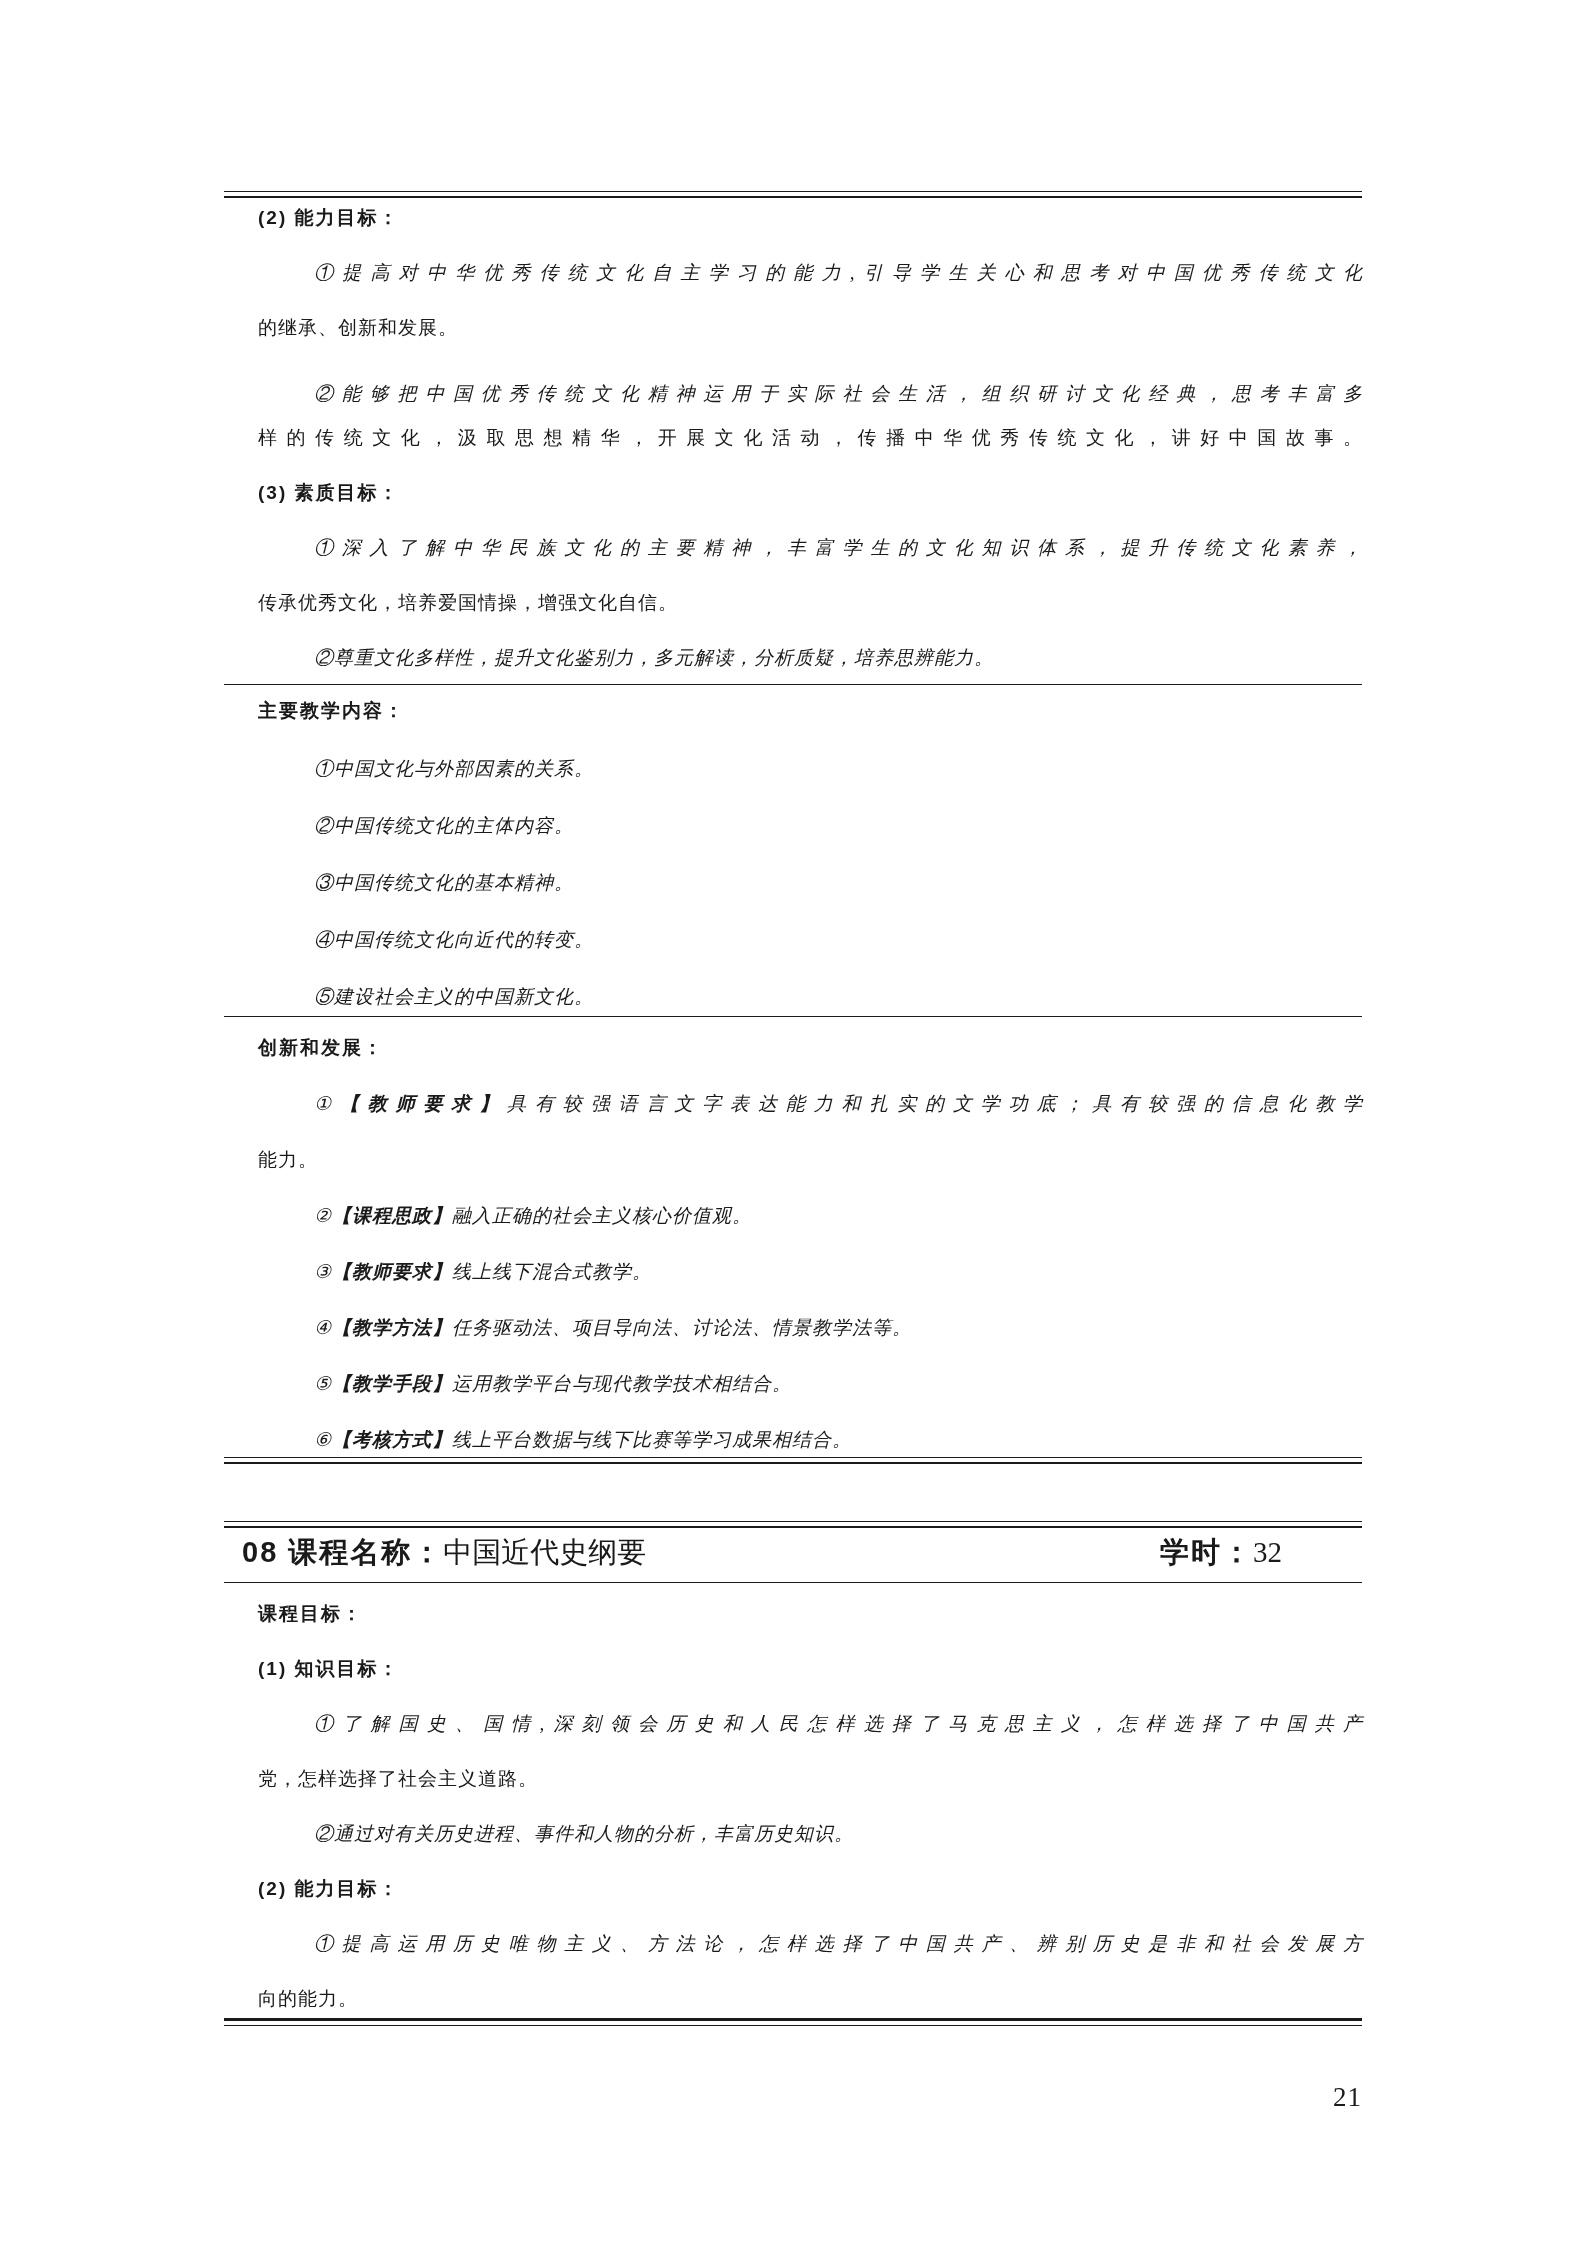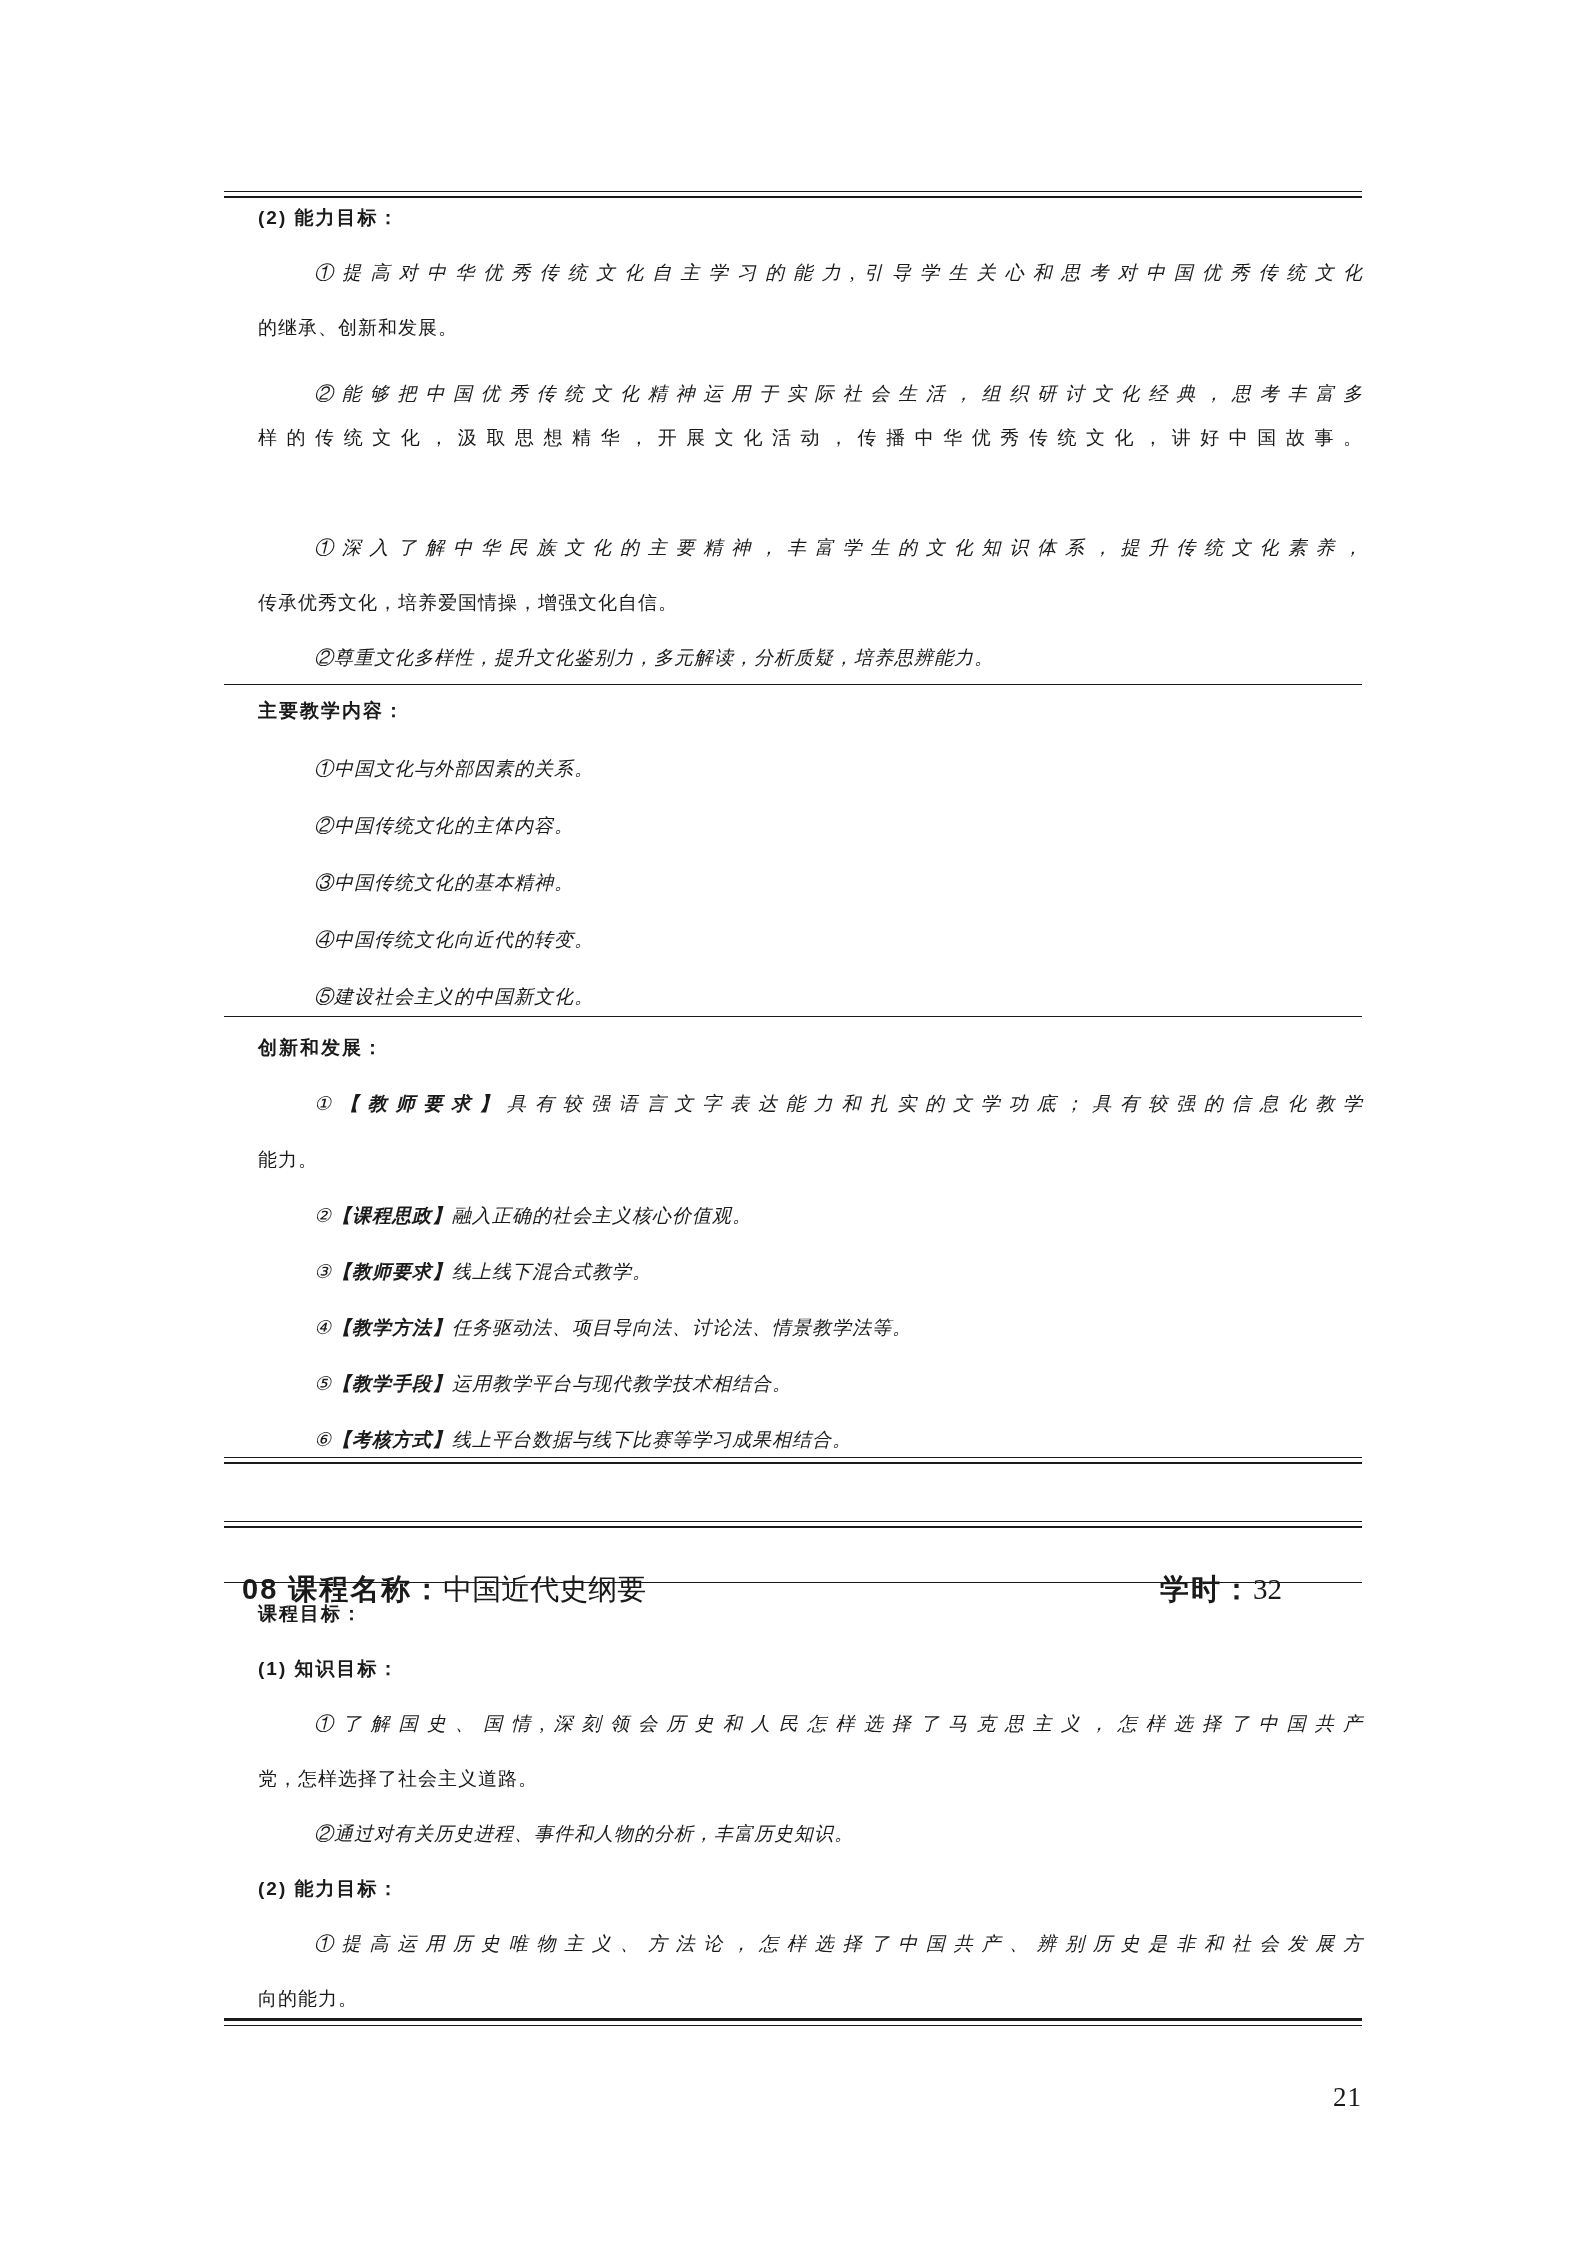--- a/index.html
+++ b/index.html
@@ -30,39 +30,40 @@
   }
   .h{
     font-family:"Liberation Sans","DejaVu Sans",sans-serif;
     font-weight:bold;
     letter-spacing:2px;
   }
   .tagb{font-family:"Liberation Sans","DejaVu Sans",sans-serif;font-weight:bold;margin-top:13px;}
   .rule-single{position:absolute;left:0;right:0;height:0;border-top:1px solid #1a1a1a;}
   .rule-double{position:absolute;left:0;right:0;height:4px;border-top:1px solid #1a1a1a;border-bottom:2px solid #1a1a1a;}
   .rule-double-heavy{position:absolute;left:0;right:0;height:4px;border-top:3px solid #1a1a1a;border-bottom:1px solid #1a1a1a;}
-  .course-header{position:absolute;left:0;right:0;height:55px;margin-top:37px;}
+  .course-header{position:absolute;left:0;right:0;height:55px;}
   .course-header .left{position:absolute;left:18px;top:6px;font-size:29px;white-space:nowrap;}
   .course-header .right{position:absolute;left:936px;top:6px;font-size:29px;white-space:nowrap;}
   .pagenum{position:absolute;left:0;right:0;text-align:right;font-size:27px;letter-spacing:1px;}
 </style>
 </head>
 <body>
 
 <div class="page">
   <div class="content">
 
     <div class="rule-double" style="top:191px;"></div>
 
     <div class="line h" style="top:200px;">(2) 能力目标：</div>
     <div class="line indent fill" style="top:255px;">①提高对中华优秀传统文化自主学习的能力,引导学生关心和思考对中国优秀传统文化</div>
     <div class="line" style="top:310px;">的继承、创新和发展。</div>
     <div class="line indent fill" style="top:365px;margin-top:11px;">②能够把中国优秀传统文化精神运用于实际社会生活，组织研讨文化经典，思考丰富多</div>
     <div class="line fill" style="top:420px;">样的传统文化，汲取思想精华，开展文化活动，传播中华优秀传统文化，讲好中国故事。</div>
 
+    <div class="line h" style="top:475px;">(3) 素质目标：</div>
     <div class="line indent fill" style="top:530px;">①深入了解中华民族文化的主要精神，丰富学生的文化知识体系，提升传统文化素养，</div>
     <div class="line" style="top:585px;">传承优秀文化，培养爱国情操，增强文化自信。</div>
     <div class="line indent" style="top:640px;">②尊重文化多样性，提升文化鉴别力，多元解读，分析质疑，培养思辨能力。</div>
 
     <div class="rule-single" style="top:684px;"></div>
     <div class="line h" style="top:693px;">主要教学内容：</div>
     <div class="line indent" style="top:751px;">①中国文化与外部因素的关系。</div>
     <div class="line indent" style="top:808px;">②中国传统文化的主体内容。</div>
     <div class="line indent" style="top:865px;">③中国传统文化的基本精神。</div>
     <div class="line indent" style="top:922px;">④中国传统文化向近代的转变。</div>

